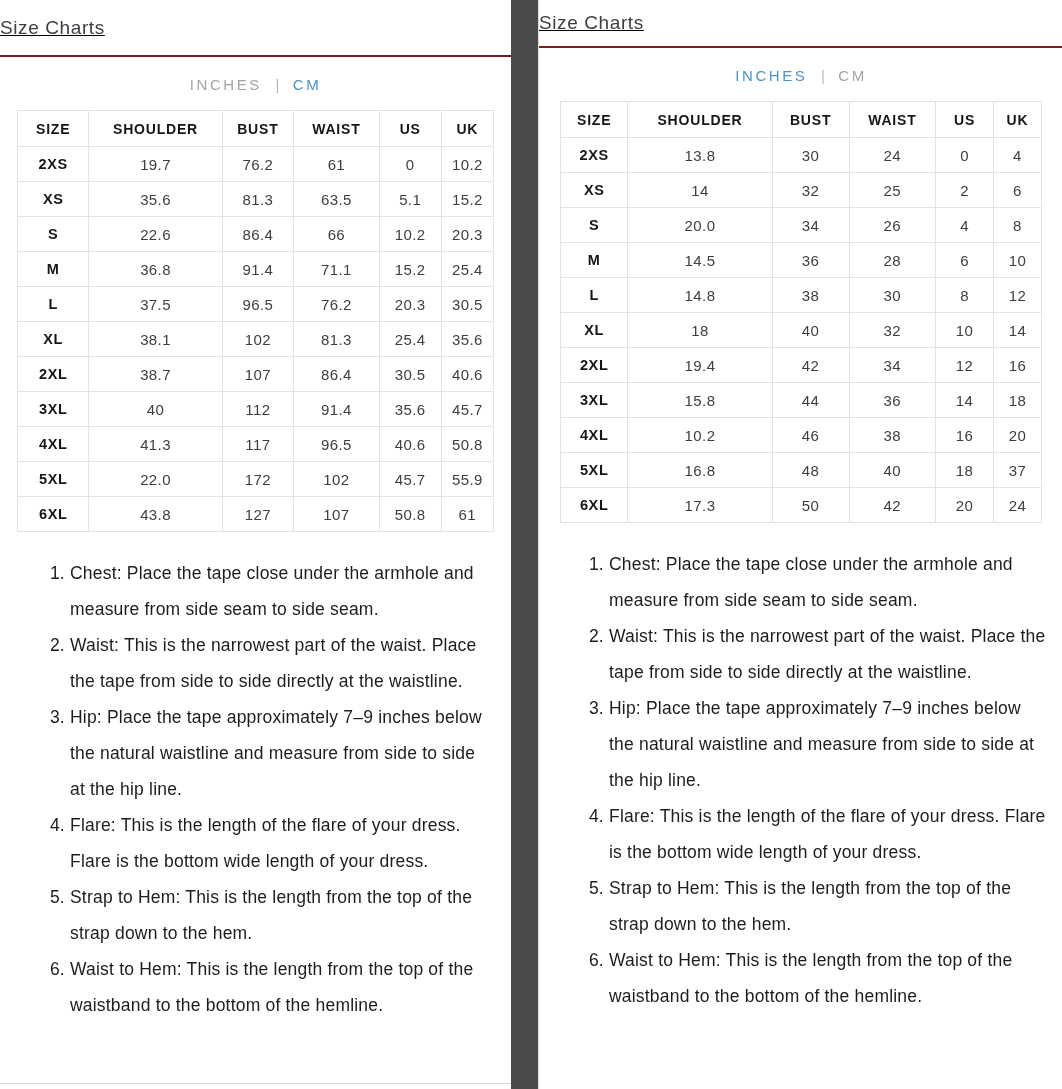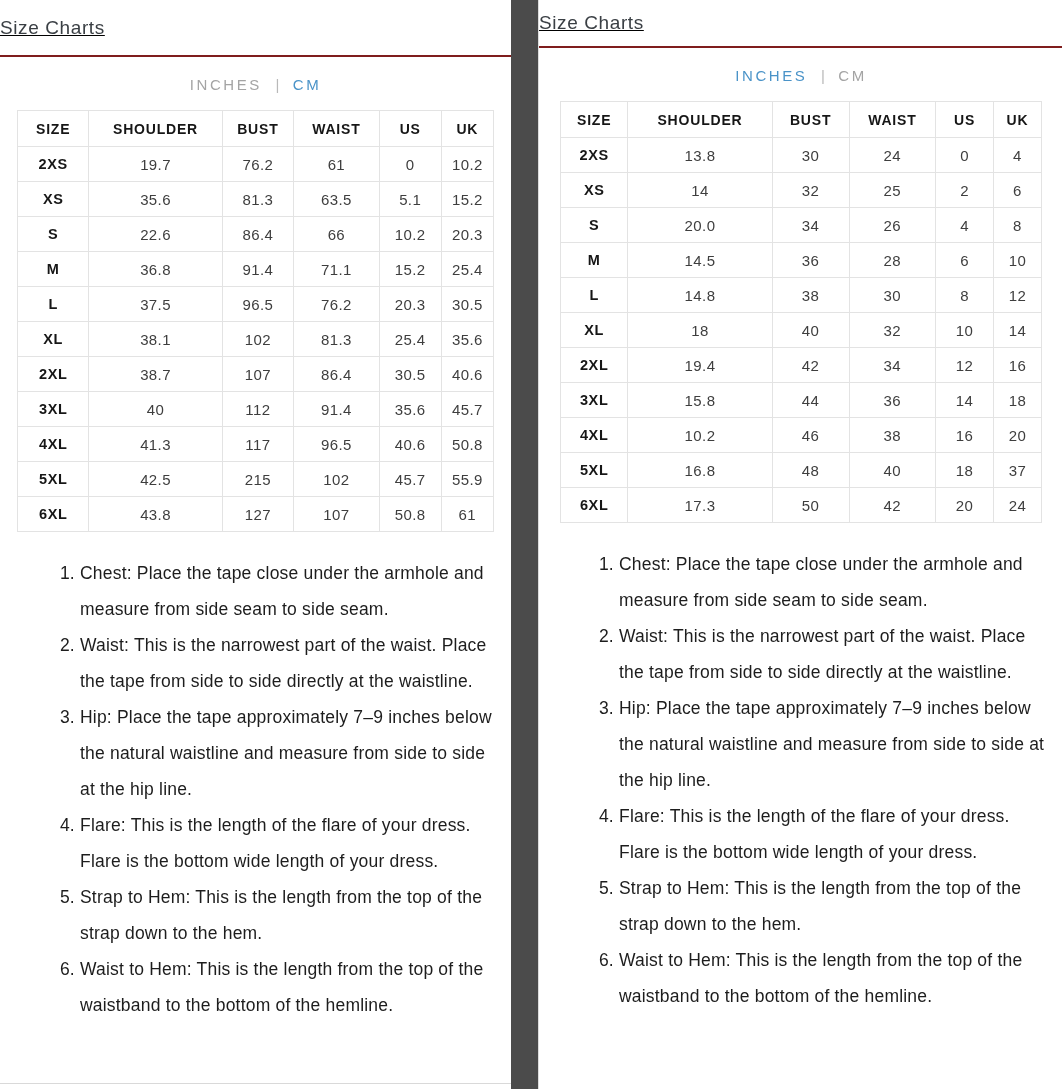--- a/index.html
+++ b/index.html
@@ -50,21 +50,21 @@
     font-size: 14px; font-weight: 700; color: #161616; letter-spacing: .8px; height: 35px;
   }
   .size-table tbody th {
     font-size: 14.5px; font-weight: 700; color: #161616; letter-spacing: .6px; height: 34px;
   }
   .size-table tbody td {
     font-size: 15px; color: #3e3e3e; letter-spacing: .4px; height: 34px;
   }
 
   ol.instructions {
-    margin: 23px 16px 0 10px; padding-left: 70px;
+    margin: 23px 16px 0 0; padding-left: 70px;
   }
   ol.instructions li {
     font-size: 17.5px; line-height: 36px; color: #1d1d1d; letter-spacing: .2px;
   }
   ol.instructions li::marker { color: #1d1d1d; }
 
   .left-bottom-line {
     position: absolute; left: 0; top: 1083px; width: 511px; height: 1px; background: #d9d9d9;
   }
 </style>
@@ -171,22 +171,22 @@
           <tr>
             <th>4XL</th>
             <td>41.3</td>
             <td>117</td>
             <td>96.5</td>
             <td>40.6</td>
             <td>50.8</td>
           </tr>
           <tr>
             <th>5XL</th>
-            <td>42.5</td>
-            <td>215</td>
+            <td>22.0</td>
+            <td>172</td>
             <td>102</td>
             <td>45.7</td>
             <td>55.9</td>
           </tr>
           <tr>
             <th>6XL</th>
             <td>43.8</td>
             <td>127</td>
             <td>107</td>
             <td>50.8</td>

